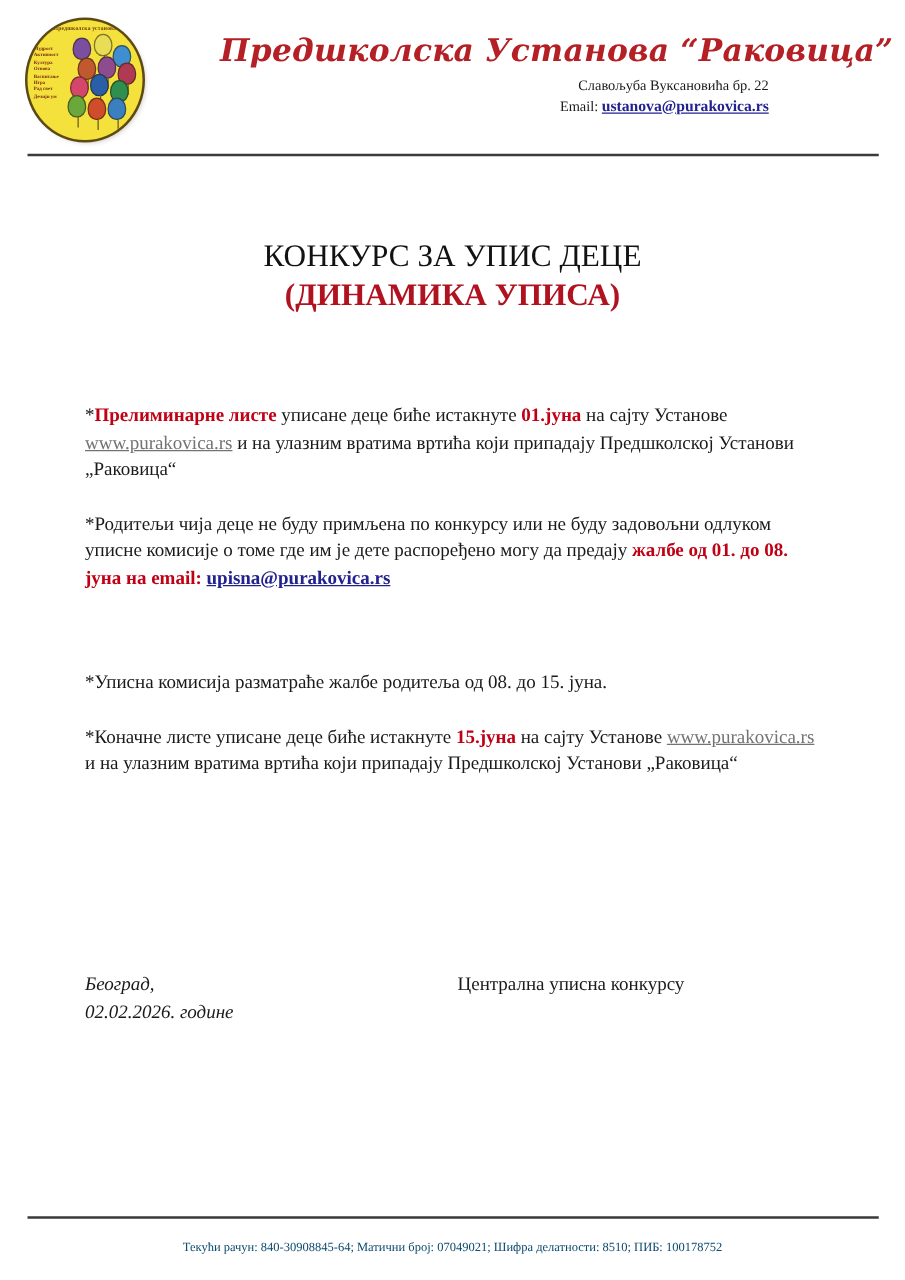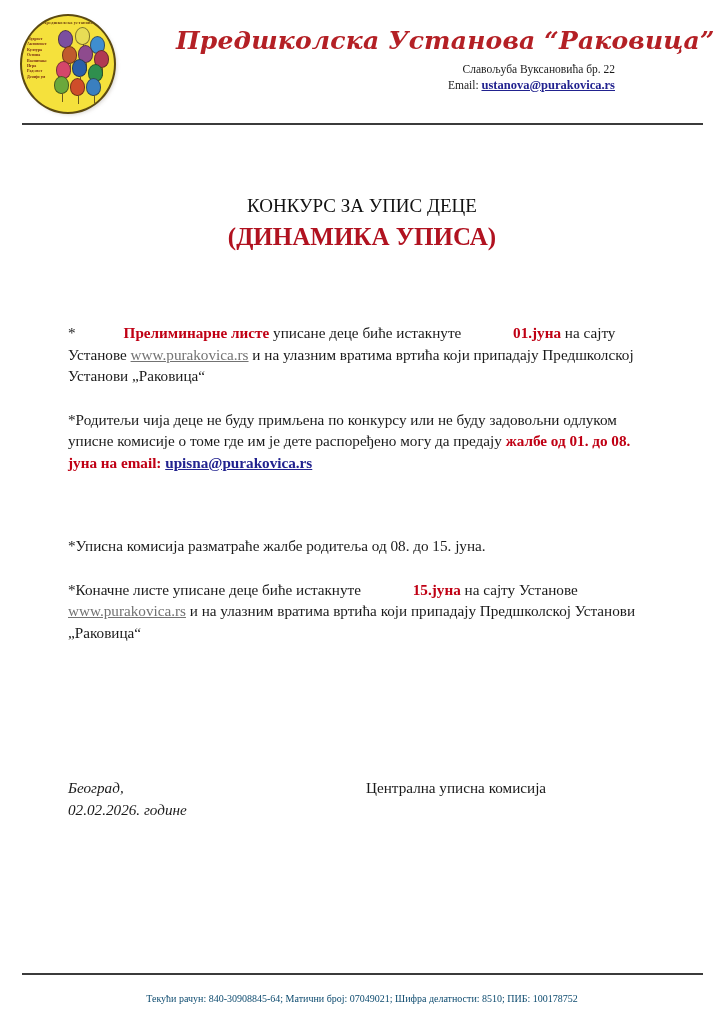--- a/index.html
+++ b/index.html
@@ -133,21 +133,21 @@
     height: 0;
     border-top: 2.2px solid #3b3b3b;
   }
 
   
   #doc-title {
     position: absolute;
     left: 0; right: 0;
     top: 190px;
     text-align: center;
-    font-size: 19px;
+    font-size: 25px;
     line-height: 31px;
     color: #121212;
   }
   #doc-subtitle {
     position: absolute;
     left: 0; right: 0;
     top: 221px;
     text-align: center;
     font-size: 25px;
     line-height: 31px;
@@ -160,21 +160,21 @@
     left: 68px;
     top: 322px;
     width: 590px;
     font-size: 15.2px;
     line-height: 21.5px;
   }
   .para { margin: 0 0 0 0; }
   .gap-2 { height: 22px; }
   .gap-3 { height: 40px; }
 
-  .red-bold { color: #c00014; font-weight: bold; margin-left: 48px; }
+  .red-bold { color: #c00014; font-weight: bold; }
   .red-b-all { color: #c00014; font-weight: bold; }
   .weblink {
     color: #737373;
     text-decoration: underline;
     margin-top: 46px;
   }
   .weblink-bold {
     color: #21228f;
     text-decoration: underline;
     font-weight: bold;
@@ -291,18 +291,18 @@
   <a class="weblink" href="#">www.purakovica.rs</a><span> и на улазним вратима вртића који припадају Предшколској Установи „Раковица“</span></p>
 
 </div>
 
 <div id="sign-row">
   <div id="sign-left">
     <div>Београд,</div>
     <div>02.02.2026. године</div>
   </div>
   <div id="sign-right">
-    <div>Централна уписна комисија</div>
+    <div>Централна уписна конкурсу</div>
   </div>
 </div>
 
 <div id="footer-rule"></div>
 <div id="footer-text">Текући рачун: 840-30908845-64; Матични број: 07049021; Шифра делатности: 8510; ПИБ: 100178752</div>
 
 </body></html>

